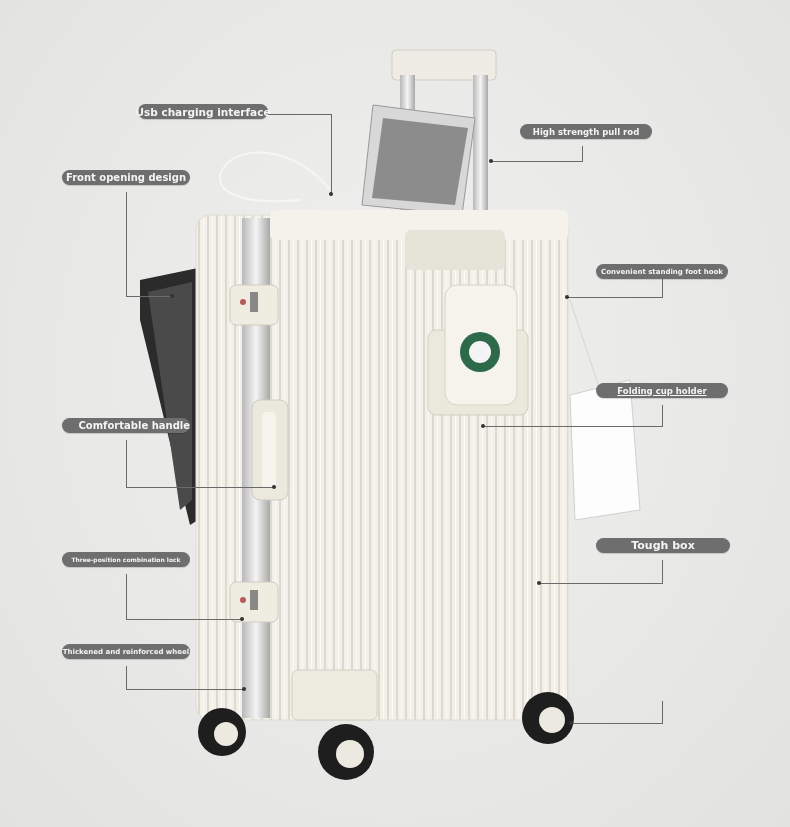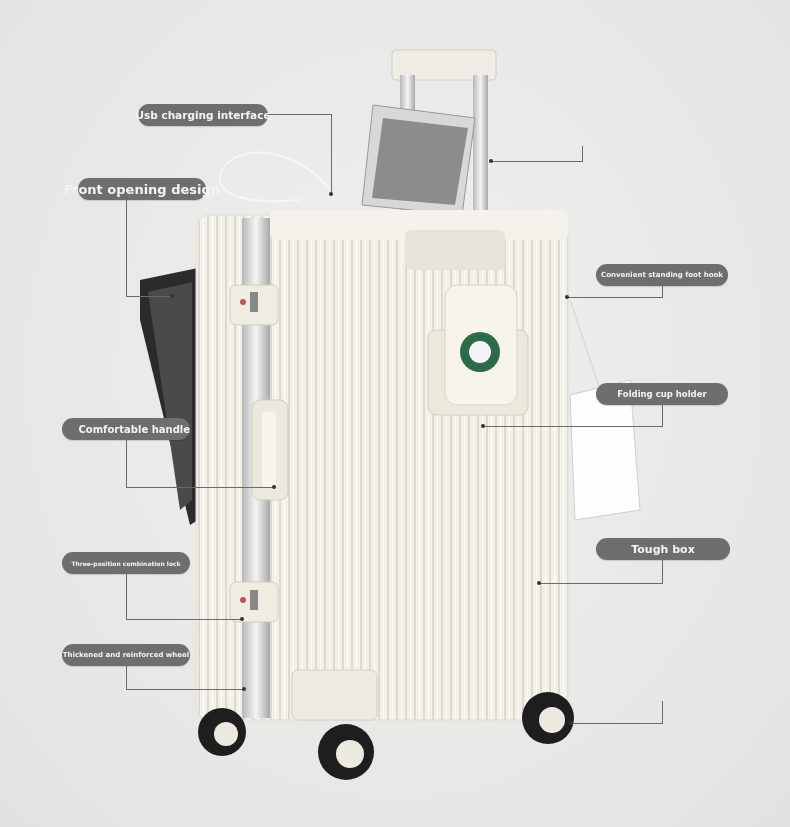--- a/index.html
+++ b/index.html
@@ -3,21 +3,21 @@
 <meta charset="utf-8">
 <style>
   html, body { margin:0; padding:0; }
   body {
     width:790px; height:827px; overflow:hidden; position:relative;
     background: radial-gradient(ellipse at 50% 45%, #f0f0ee 0%, #e8e8e6 60%, #e2e2e0 100%);
     font-family: "DejaVu Sans", sans-serif;
   }
   .stage { position:absolute; left:0; top:0; width:790px; height:827px; }
   .label {
-    position:absolute; height:22px; border-radius:11px;
+    position:absolute; height:15px; border-radius:11px;
     background:#6e6e6e; color:#f4f4f4; font-weight:bold;
     display:flex; align-items:center; justify-content:center;
     white-space:nowrap; box-shadow: 0 1px 1px rgba(0,0,0,0.15);
     font-family: "DejaVu Sans", sans-serif;
   }
   .line { position:absolute; background:#6a6a6a; }
   .dot { position:absolute; width:4px; height:4px; border-radius:2px; background:#333; }
   svg { position:absolute; left:0; top:0; }
 </style>
 </head>
@@ -87,39 +87,42 @@
       <circle cx="552" cy="720" r="13" fill="#ebe9e0"></circle>
   </svg>
 
   <div class="label" style="left:138px;top:104px;width:130px;font-size:10.5px;">
       <span>Usb charging interface</span>
     </div>
   <div class="line" style="left:268px;top:114px;width:64px;height:1px;"></div>
   <div class="line" style="left:331px;top:114px;width:1px;height:80px;"></div>
   <div class="dot" style="left:329px;top:192px;"></div>
 
-  <div class="label" style="left:78px;top:170px;width:128px;font-size:13px;margin-top:8px;">
+  <div class="label" style="left:62px;top:170px;width:128px;font-size:10px;">
       <span>Front opening design</span>
     </div>
   <div class="line" style="left:126px;top:192px;width:1px;height:105px;"></div>
   <div class="line" style="left:126px;top:296px;width:46px;height:1px;"></div>
   <div class="dot" style="left:170px;top:294px;"></div>
 
+  <div class="label" style="left:520px;top:124px;width:132px;font-size:8.5px;">
+      <span>High strength pull rod</span>
+    </div>
   <div class="line" style="left:582px;top:146px;width:1px;height:16px;"></div>
   <div class="line" style="left:492px;top:161px;width:91px;height:1px;"></div>
   <div class="dot" style="left:489px;top:159px;"></div>
 
   <div class="label" style="left:596px;top:264px;width:132px;font-size:7px;">
       <span>Convenient standing foot hook</span>
     </div>
   <div class="line" style="left:662px;top:276px;width:1px;height:22px;"></div>
   <div class="line" style="left:568px;top:297px;width:95px;height:1px;"></div>
   <div class="dot" style="left:565px;top:295px;"></div>
 
-  <div class="label" style="left:596px;top:383px;width:132px;font-size:8.5px;">
+  <div class="label" style="left:596px;top:383px;width:132px;font-size:8.5px;text-decoration:underline;">
       <span>Folding cup holder</span>
     </div>
   <div class="line" style="left:662px;top:405px;width:1px;height:22px;"></div>
   <div class="line" style="left:484px;top:426px;width:179px;height:1px;"></div>
   <div class="dot" style="left:481px;top:424px;"></div>
 
   <div class="label" style="left:62px;top:418px;width:128px;font-size:10px;justify-content:flex-end;">
       <span>Comfortable handle</span>
     </div>
   <div class="line" style="left:126px;top:440px;width:1px;height:48px;"></div>

